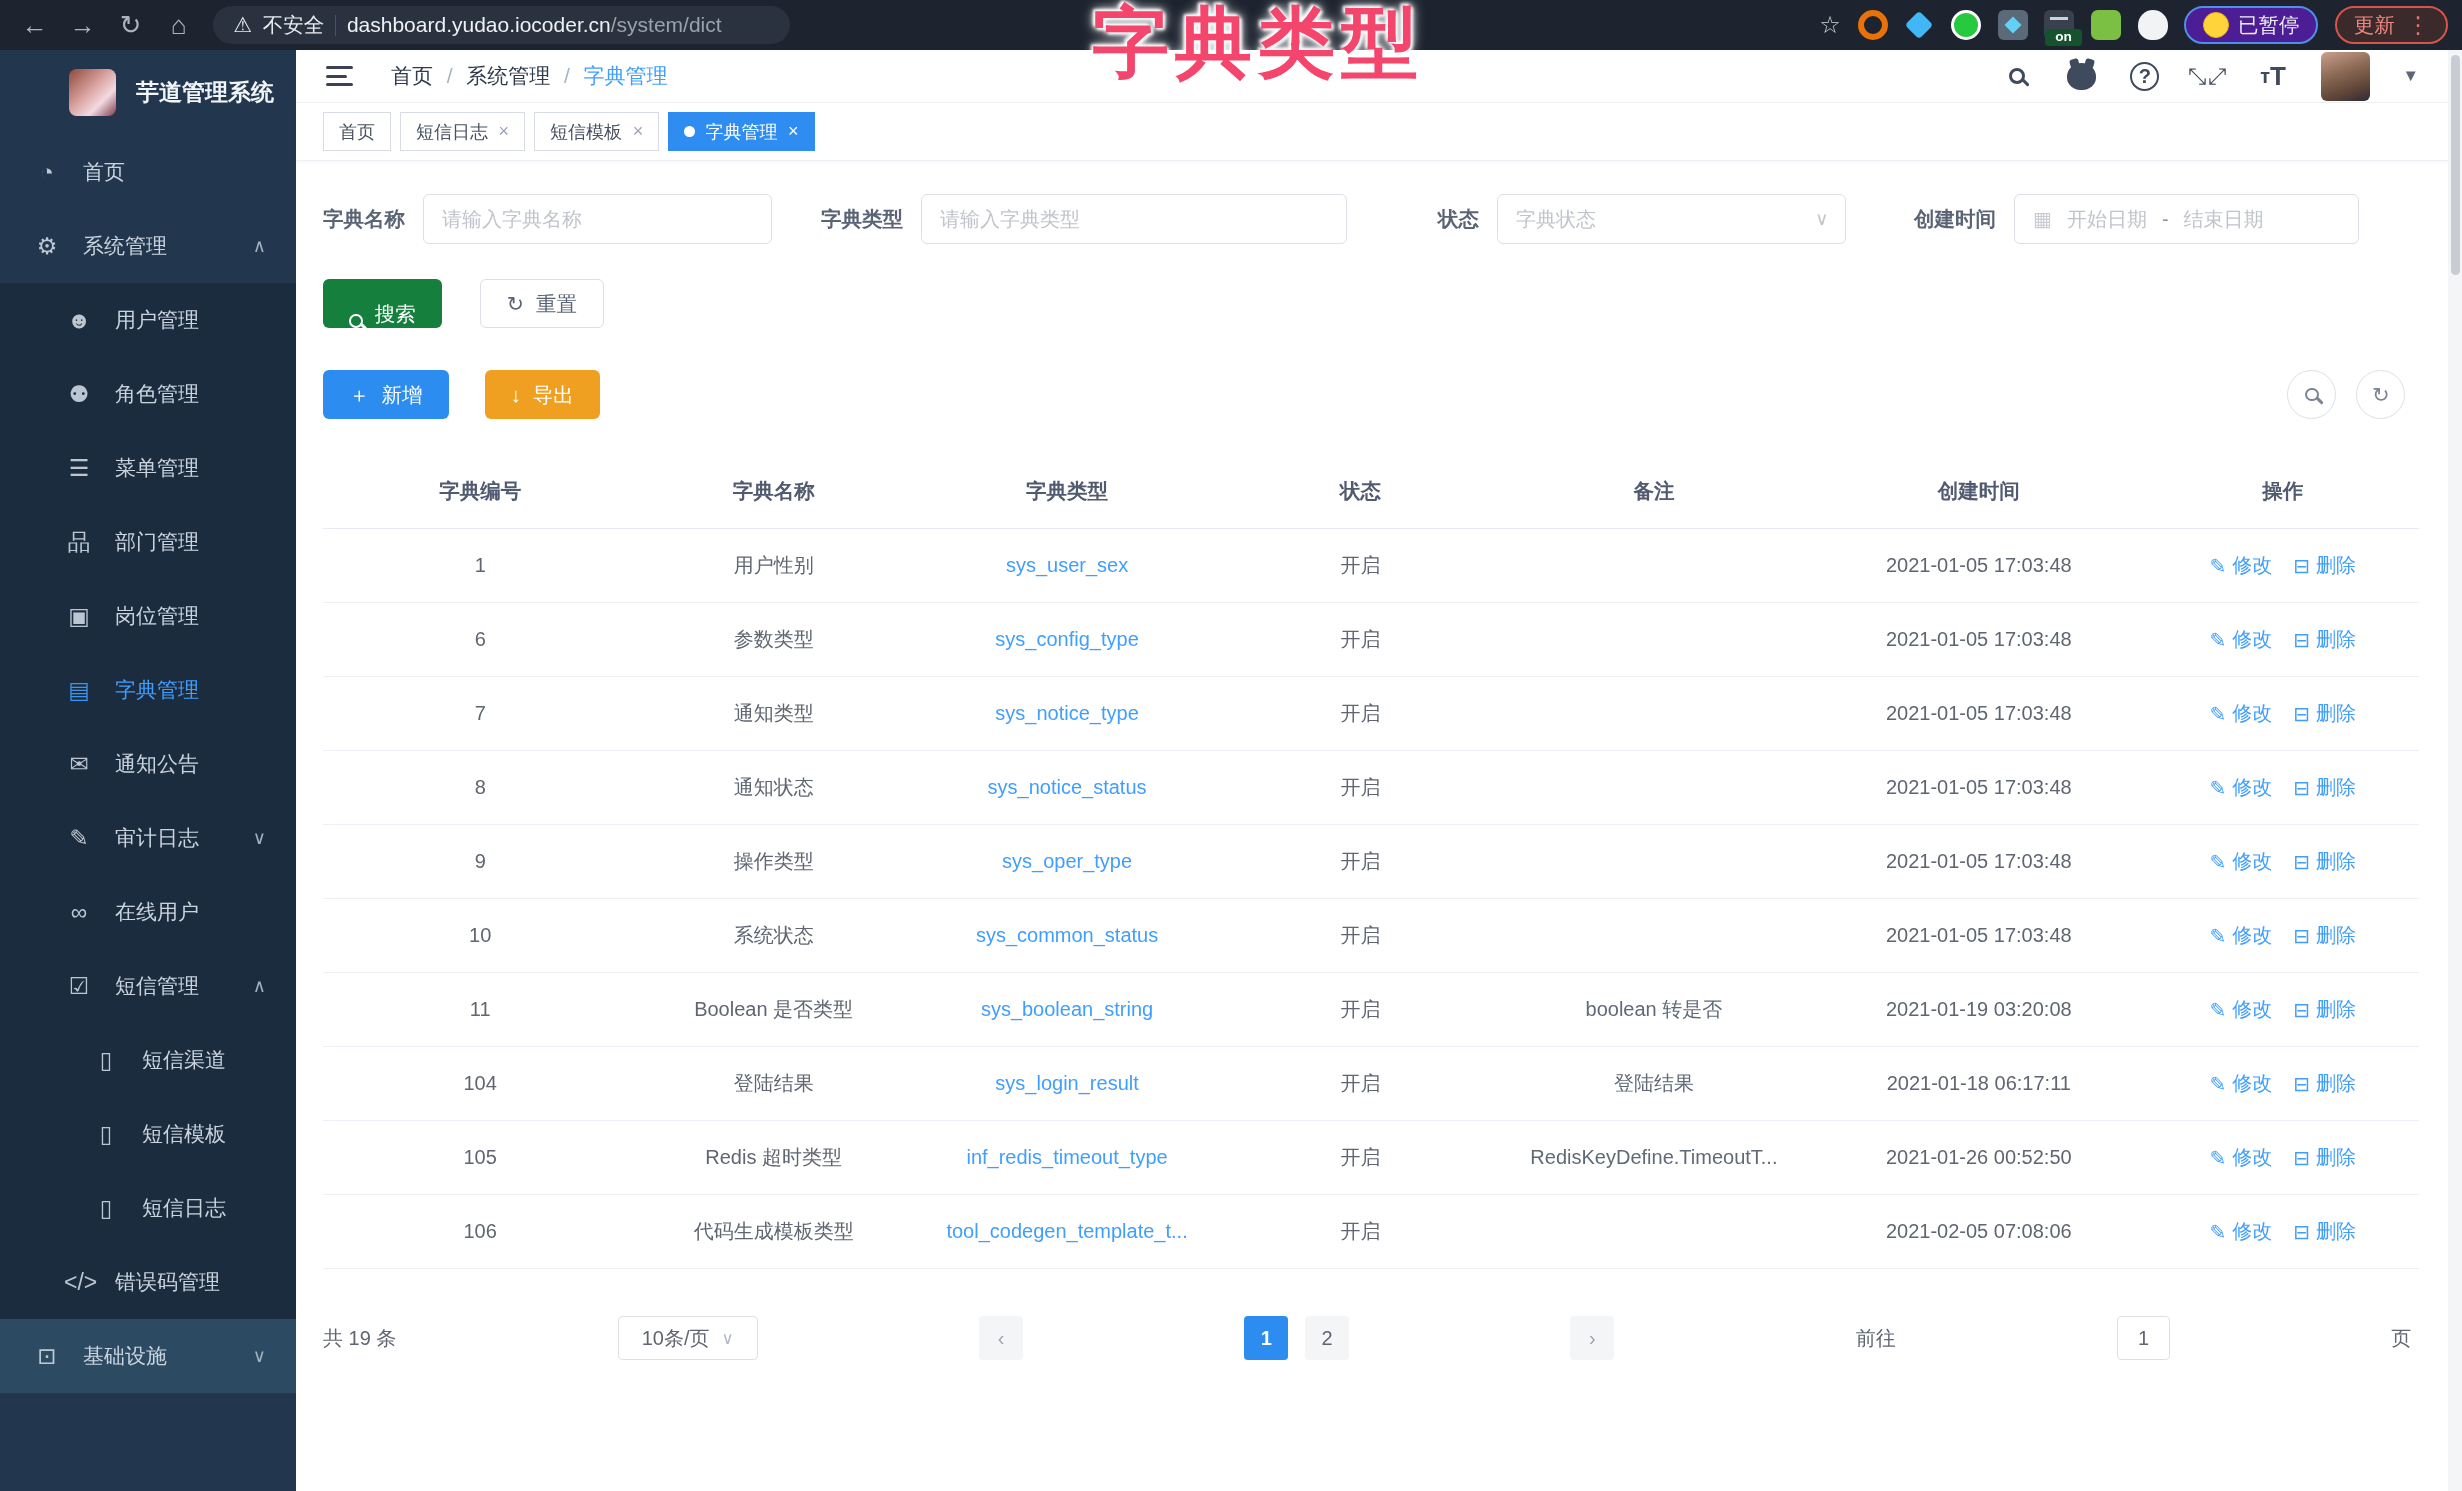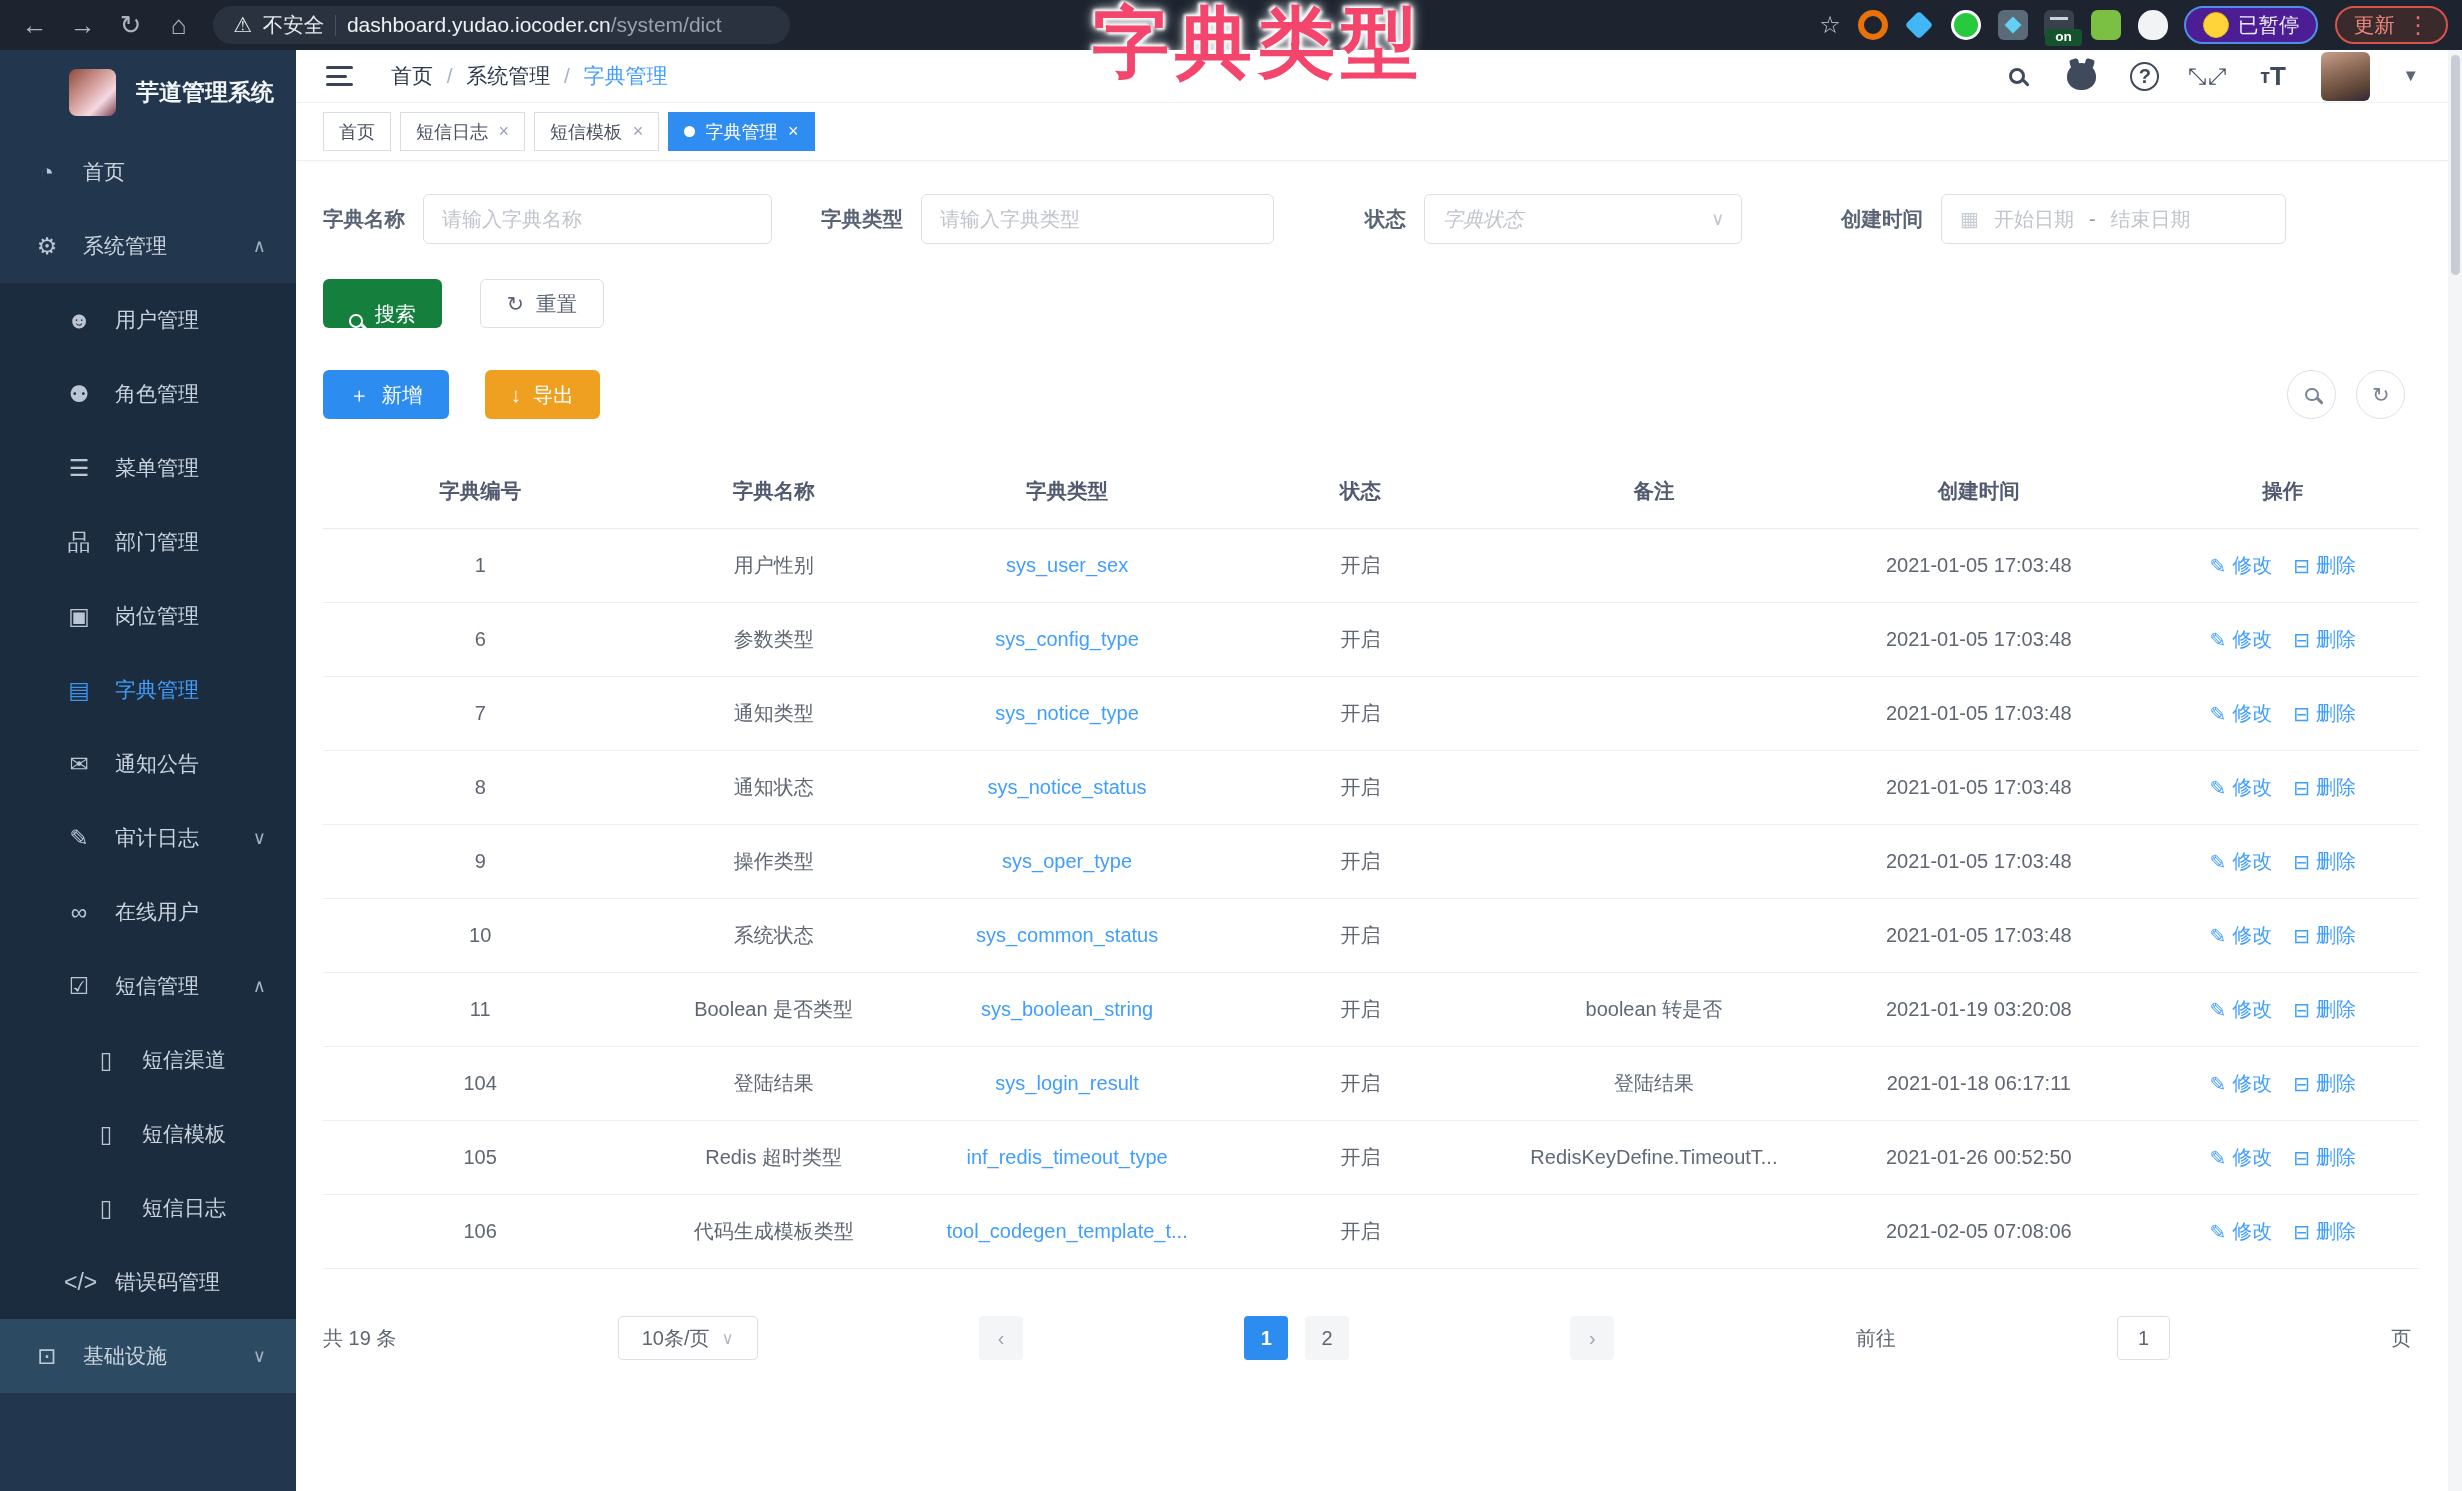--- a/index.html
+++ b/index.html
@@ -79,21 +79,21 @@
   .tab.active { background:#2f8df2; border-color:#2f8df2; color:#fff; }
   .tab.active .x { color:#fff; }
   .dot { width:10.6px; height:10.6px; border-radius:50%; background:#fff; }
 
   .content { padding:27px 30px 0 27px; }
 
   
   .filters { display:flex; align-items:center; margin-top:6px; }
   .flabel { font-size:20.5px; color:#5a6475; font-weight:bold; margin-right:18px; white-space:nowrap; }
   .finput { height:50px; border:0.8px solid #dcdfe6; border-radius:6px; display:flex; align-items:center; padding:0 18px; color:#c0c4cc; font-size:20px; background:#fff; }
-  .w1{ width:349px; margin-right:49px; } .w2{ width:353px; margin-right:91px; } .w3{ width:318px; margin-right:99px; position:relative;font-style:italic; } .w4{ width:345px; }
+  .w1{ width:349px; margin-right:49px; } .w2{ width:426px; margin-right:91px; } .w3{ width:349px; margin-right:68px; position:relative; } .w4{ width:345px; }
   .selchev { position:absolute; right:16.7px; color:#c0c4cc; font-size:18px; }
   .dr { gap:15px; color:#c0c4cc; }
   .cal { font-size:20px; color:#c8ccd4; }
   .drsep { color:#8f96a3; }
 
   
   .btnrow { margin-top:35px; display:flex; gap:38px; }
   .btn { height:49px; border-radius:6px; display:inline-flex; align-items:center; gap:12px; padding:0 26px; font-size:20.5px; color:#fff; cursor:pointer; border:none; }
   .btn-search { background:#15803d;align-items:flex-end; }
   .btn-reset { background:#fff; border:0.8px solid #dcdfe6; color:#5a6475; }

